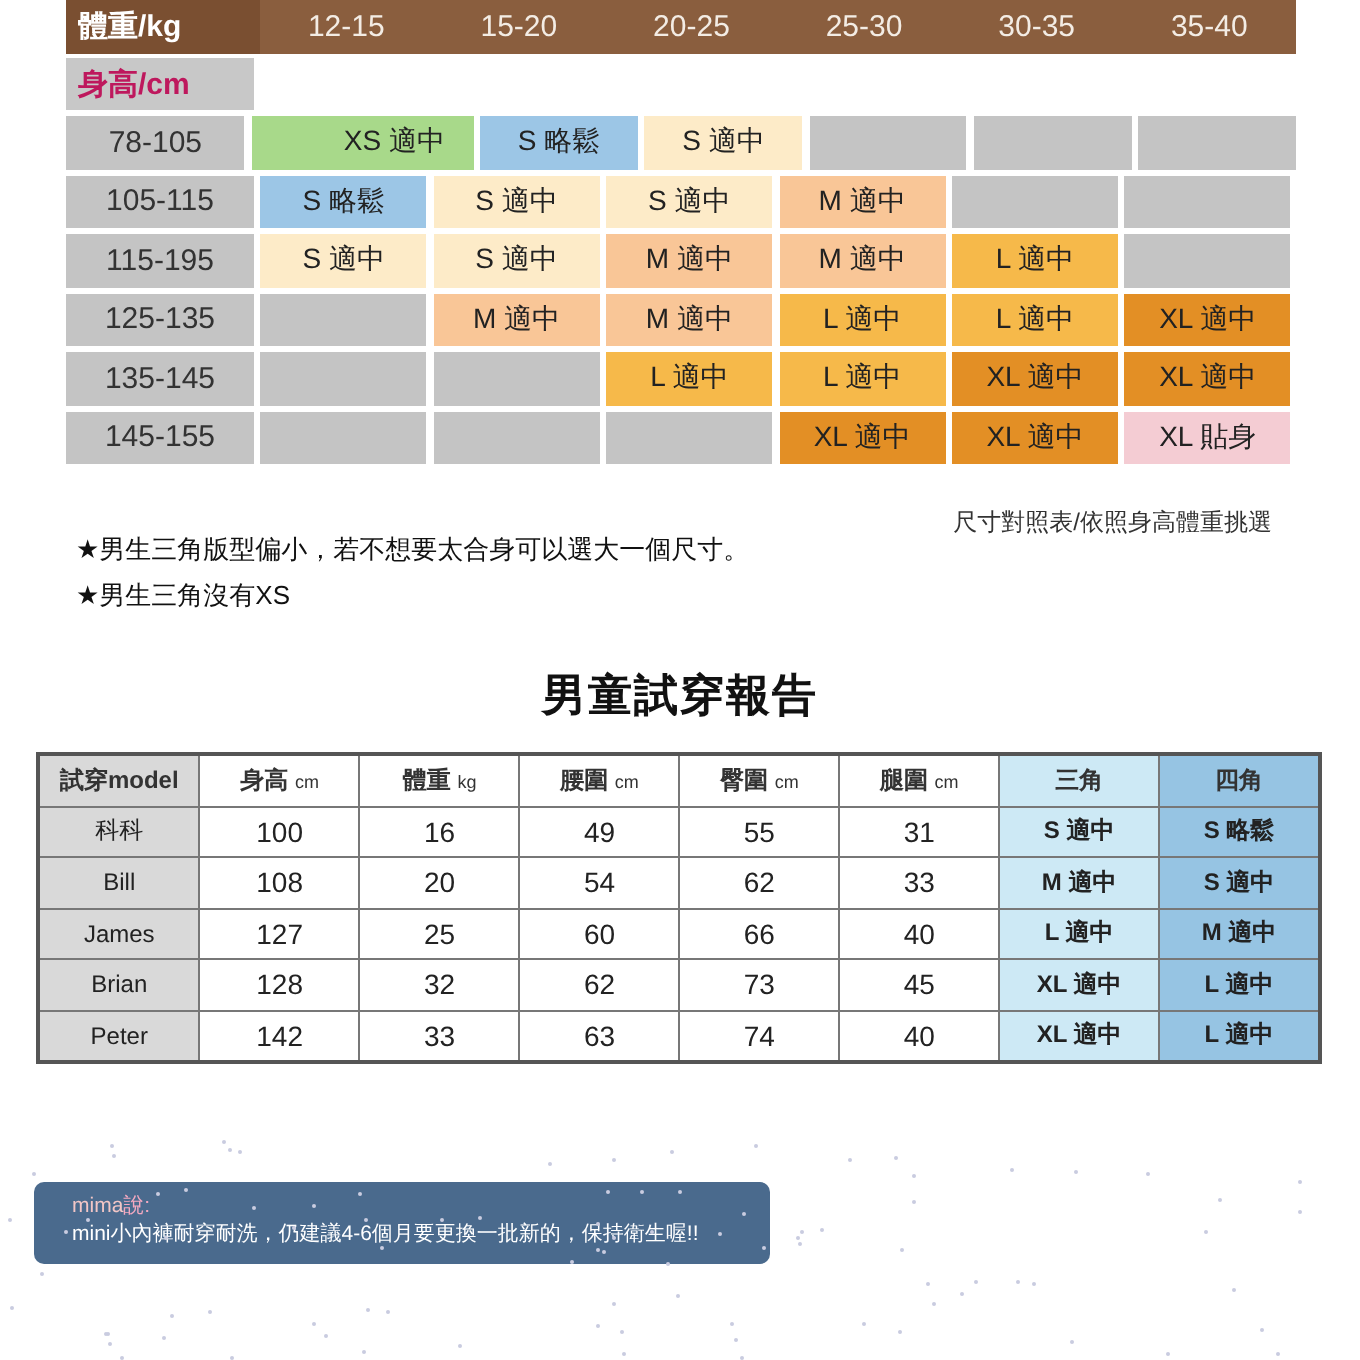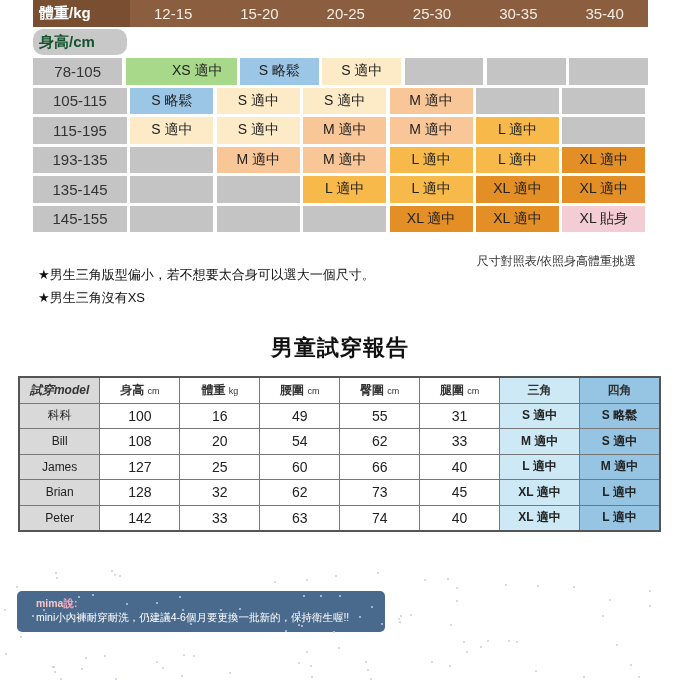--- a/index.html
+++ b/index.html
@@ -18,21 +18,21 @@
   .sc-header .corner {
     width: 97px; height: 27px; background: #7a4f31; display: flex; align-items: center;
     padding-left: 6px; box-sizing: border-box; font-weight: bold; color: #fff;
   }
   .sc-header .wcol { width: 86.3px; text-align: center; }
   .sc-sub {
     display: flex; height: 26px; margin-top: 2px;
   }
   .sc-sub .corner {
     width: 94px; background: #c8c8c8; display: flex; align-items: center;
-    padding-left: 6px; box-sizing: border-box; font-weight: bold; font-size: 15px; color: #14532d; border-radius: 10px;
+    padding-left: 6px; box-sizing: border-box; font-weight: bold; font-size: 15px; color: #be185d;
   }
   .sc-row { display: flex; height: 26.5px; margin-top: 3px; }
   .sc-row .hcell {
     width: 94px; background: #c4c4c4; display: flex; align-items: center; justify-content: center;
     font-size: 15px; color: #333;
   }
   .sc-row .cell {
     width: 83px; margin-left: 3.4px; display: flex; align-items: center; justify-content: center;
     font-size: 14px; color: #222; background: #c4c4c4;
   }
@@ -64,33 +64,33 @@
     position: absolute; left: 18px; top: 376px; width: 643px;
     border-collapse: collapse; border: 2px solid #555;
   }
   .report th, .report td {
     border: 1px solid #777; height: 24.5px; padding: 0; text-align: center;
     font-size: 14px; color: #222; font-weight: normal;
   }
   .report th { font-size: 12px; font-weight: bold; color: #333; }
   .report th .unit { font-size: 9px; font-weight: normal; }
   .report .name-col { background: #d9d9d9; width: 80px; font-size: 12px; }
-  .report th.name-col { font-weight: bold; font-style: italic; }
+  .report th.name-col { font-weight: bold; }
   .report .num-col { width: 80px; background: #fff; }
   .report .tri { background: #cde9f5; width: 80px; font-size: 12px; }
   .report .quad { background: #96c4e3; width: 80px; font-size: 12px; }
   .report td.tri, .report td.quad { font-weight: bold; color: #222; }
 
   
   .bubble {
     position: absolute; left: 17px; top: 591px; width: 368px; height: 41px;
     background: #4a6a8d; border-radius: 5px; box-sizing: border-box; padding: 5px 0 0 19px;
     color: #fff; font-size: 10.5px; line-height: 14px;
   }
-  .bubble .who { color: #f2c6c6; font-weight: bold; }
+  .bubble .who { color: #f2c6c6; }
   .bubble .who .said { color: #f4a9c0; }
   .speckle {
     position: absolute; width: 2px; height: 2px; border-radius: 50%; background: #c9cce0;
   }
 </style>
 </head>
 <body>
 
 <div class="size-chart">
   <div class="sc-header">
@@ -127,21 +127,21 @@
       <div class="sc-row">
         <div class="hcell">115-195</div>
         <div class="cell c-cream">S 適中</div>
         <div class="cell c-cream">S 適中</div>
         <div class="cell c-peach">M 適中</div>
         <div class="cell c-peach">M 適中</div>
         <div class="cell c-yellow">L 適中</div>
         <div class="cell c-gray"></div>
       </div>
       <div class="sc-row">
-        <div class="hcell">193-135</div>
+        <div class="hcell">125-135</div>
         <div class="cell c-gray"></div>
         <div class="cell c-peach">M 適中</div>
         <div class="cell c-peach">M 適中</div>
         <div class="cell c-yellow">L 適中</div>
         <div class="cell c-yellow">L 適中</div>
         <div class="cell c-orange">XL 適中</div>
       </div>
       <div class="sc-row">
         <div class="hcell">135-145</div>
         <div class="cell c-gray"></div>

